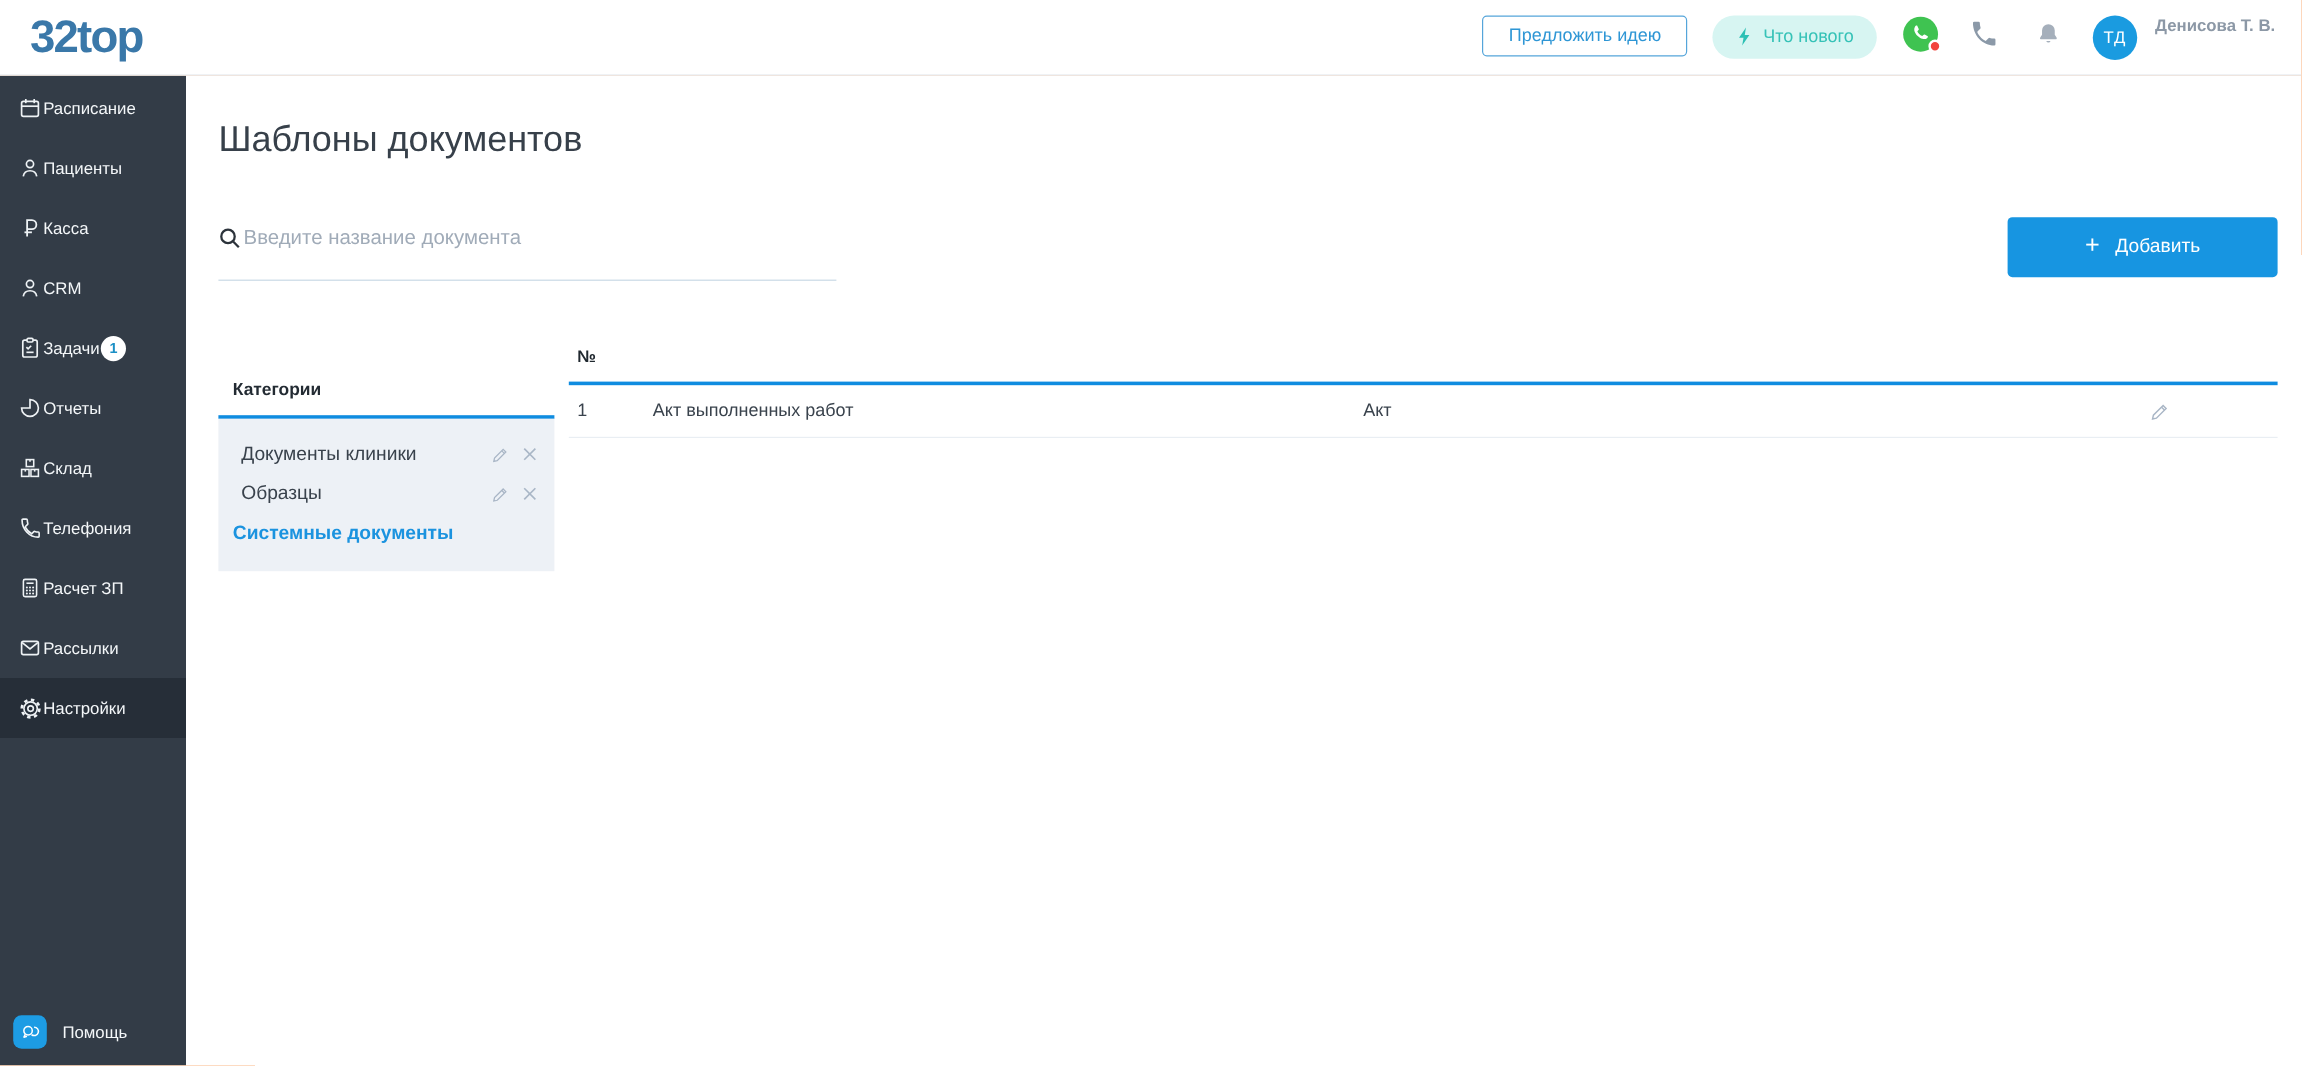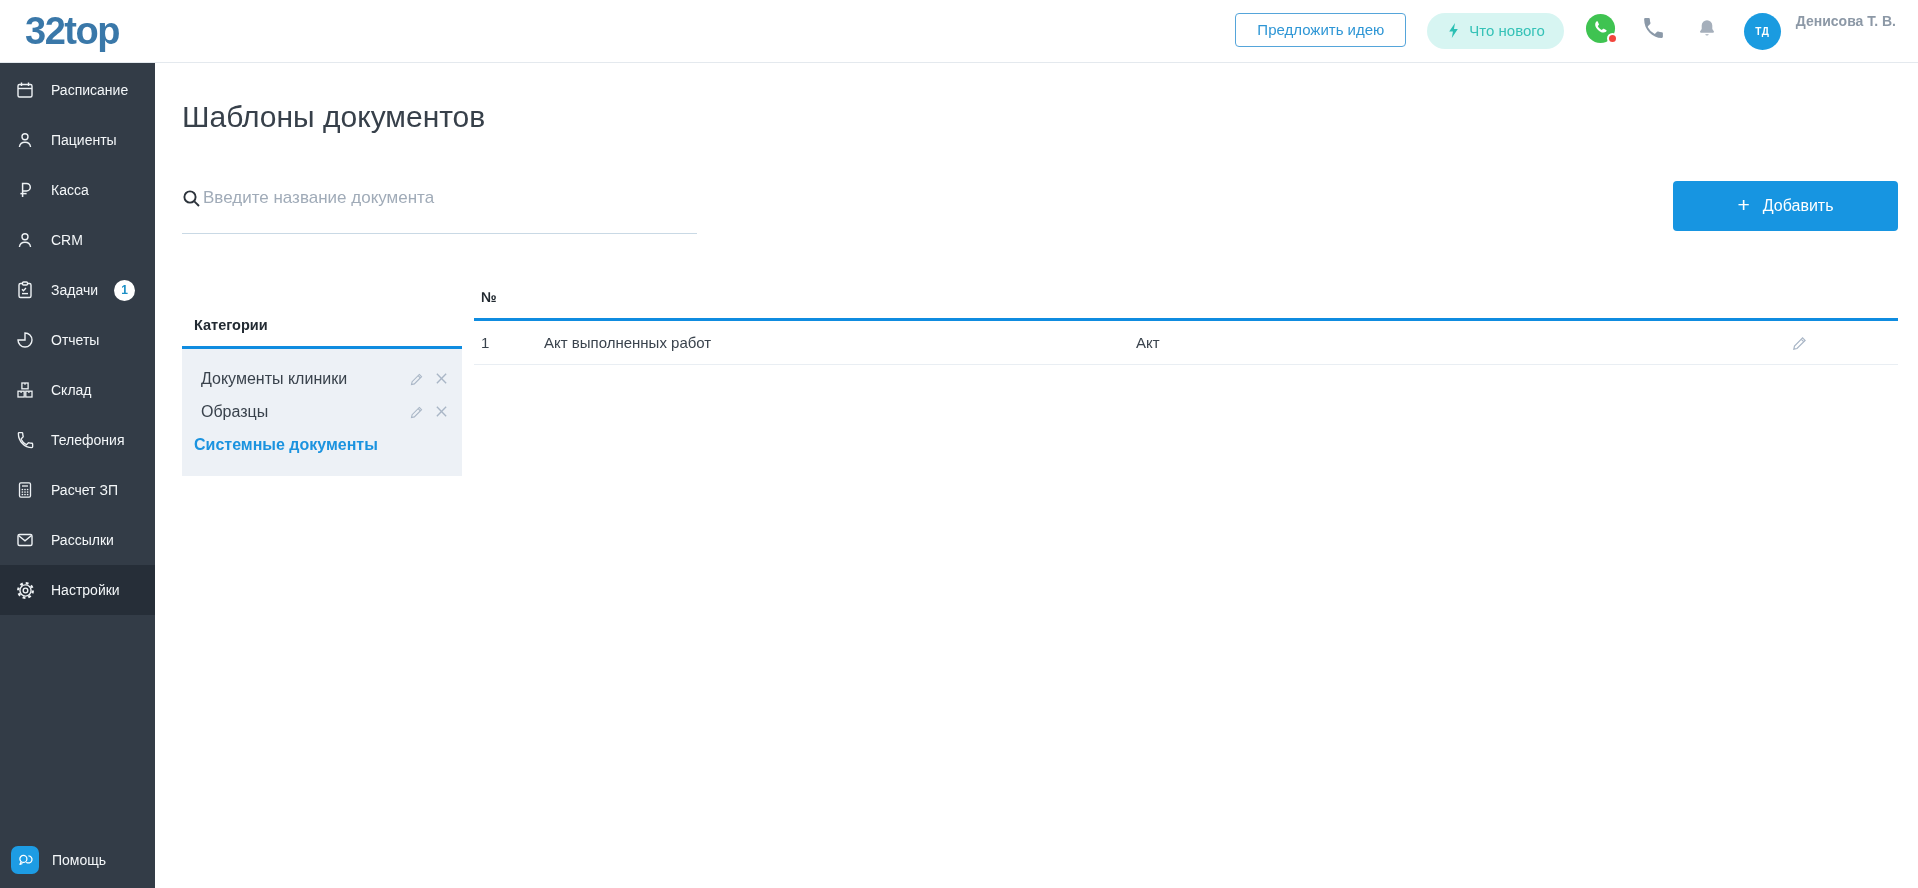--- a/index.html
+++ b/index.html
@@ -17,29 +17,29 @@
                  border-radius:4px; color:#2e96d5; font-size:15px; cursor:pointer;
                  font-family:"Liberation Sans", sans-serif; }
   .whatsnew-pill { height:36px; padding:0 19px; border:none; border-radius:18px; background:#d7f5f2;
                    color:#35c2b7; font-size:15px; display:flex; align-items:center; gap:8px;
                    cursor:pointer; font-family:"Liberation Sans", sans-serif; }
   .icon-btn { position:relative; width:32px; height:32px; display:flex; align-items:center;
               justify-content:center; cursor:pointer; }
   .wa-dot { position:absolute; right:-1px; bottom:1px; width:11px; height:11px; background:#f2453d;
             border:2px solid #fff; border-radius:50%; }
   .avatar { width:37px; height:37px; border-radius:50%; background:#1a9be0; color:#fff;
-            font-weight:700; font-size:10px; letter-spacing:.5px; display:flex; align-items:center;
+            font-weight:400; font-size:14px; letter-spacing:.5px; display:flex; align-items:center;
             justify-content:center; cursor:pointer; }
   .username { color:#8c98a6; font-size:14px; font-weight:700; margin-left:-6px; cursor:pointer; }
 
   
   .sidebar { position:absolute; top:63px; left:0; bottom:0; width:155px; background:#333c47;
              display:flex; flex-direction:column; padding-top:2px; }
   .nav-item { flex:none; height:50px; display:flex; align-items:center; padding-left:14px;
-              gap:15px; cursor:pointer; }
+              cursor:pointer; }
   .nav-item.active { background:#262e38; }
   .nav-icon { width:22px; height:22px; display:flex; align-items:center; justify-content:center;
               color:#eef2f5; }
   .nav-label { font-size:14px; color:#f4f7f9; white-space:nowrap; }
   .nav-badge { width:21px; height:21px; border-radius:50%; background:#fff; color:#1b8fc5;
                font-size:12px; font-weight:700; display:flex; align-items:center;
                justify-content:center; margin-left:1px; }
   .nav-spacer { flex:1; }
   .help-item { height:52px; display:flex; align-items:center; padding-left:11px; gap:13px;
                cursor:pointer; margin-bottom:2px; }

